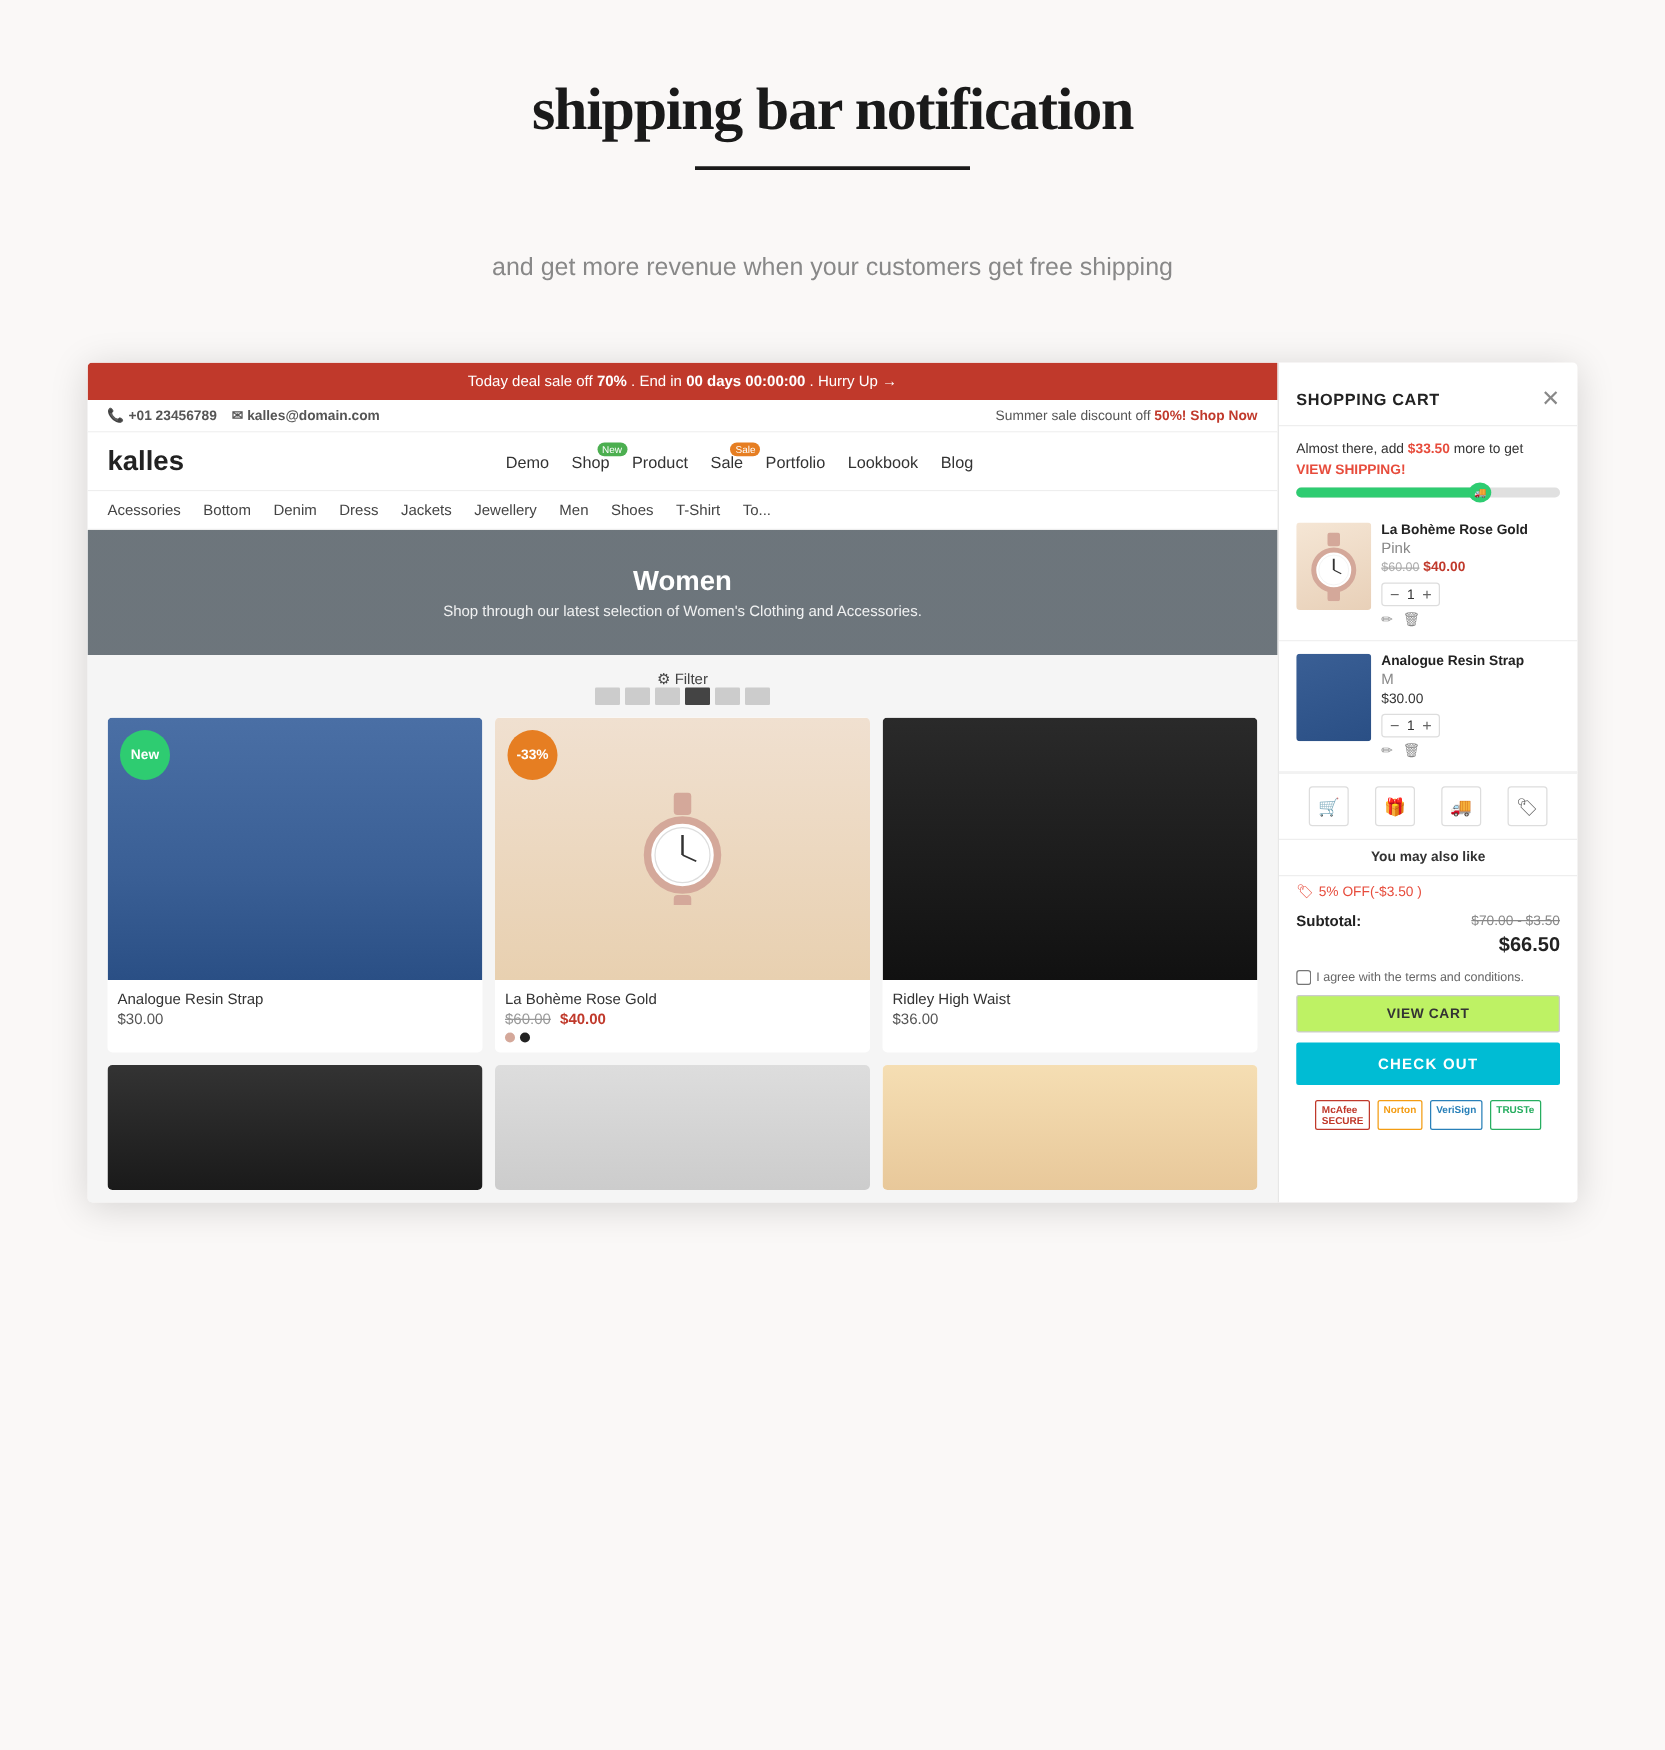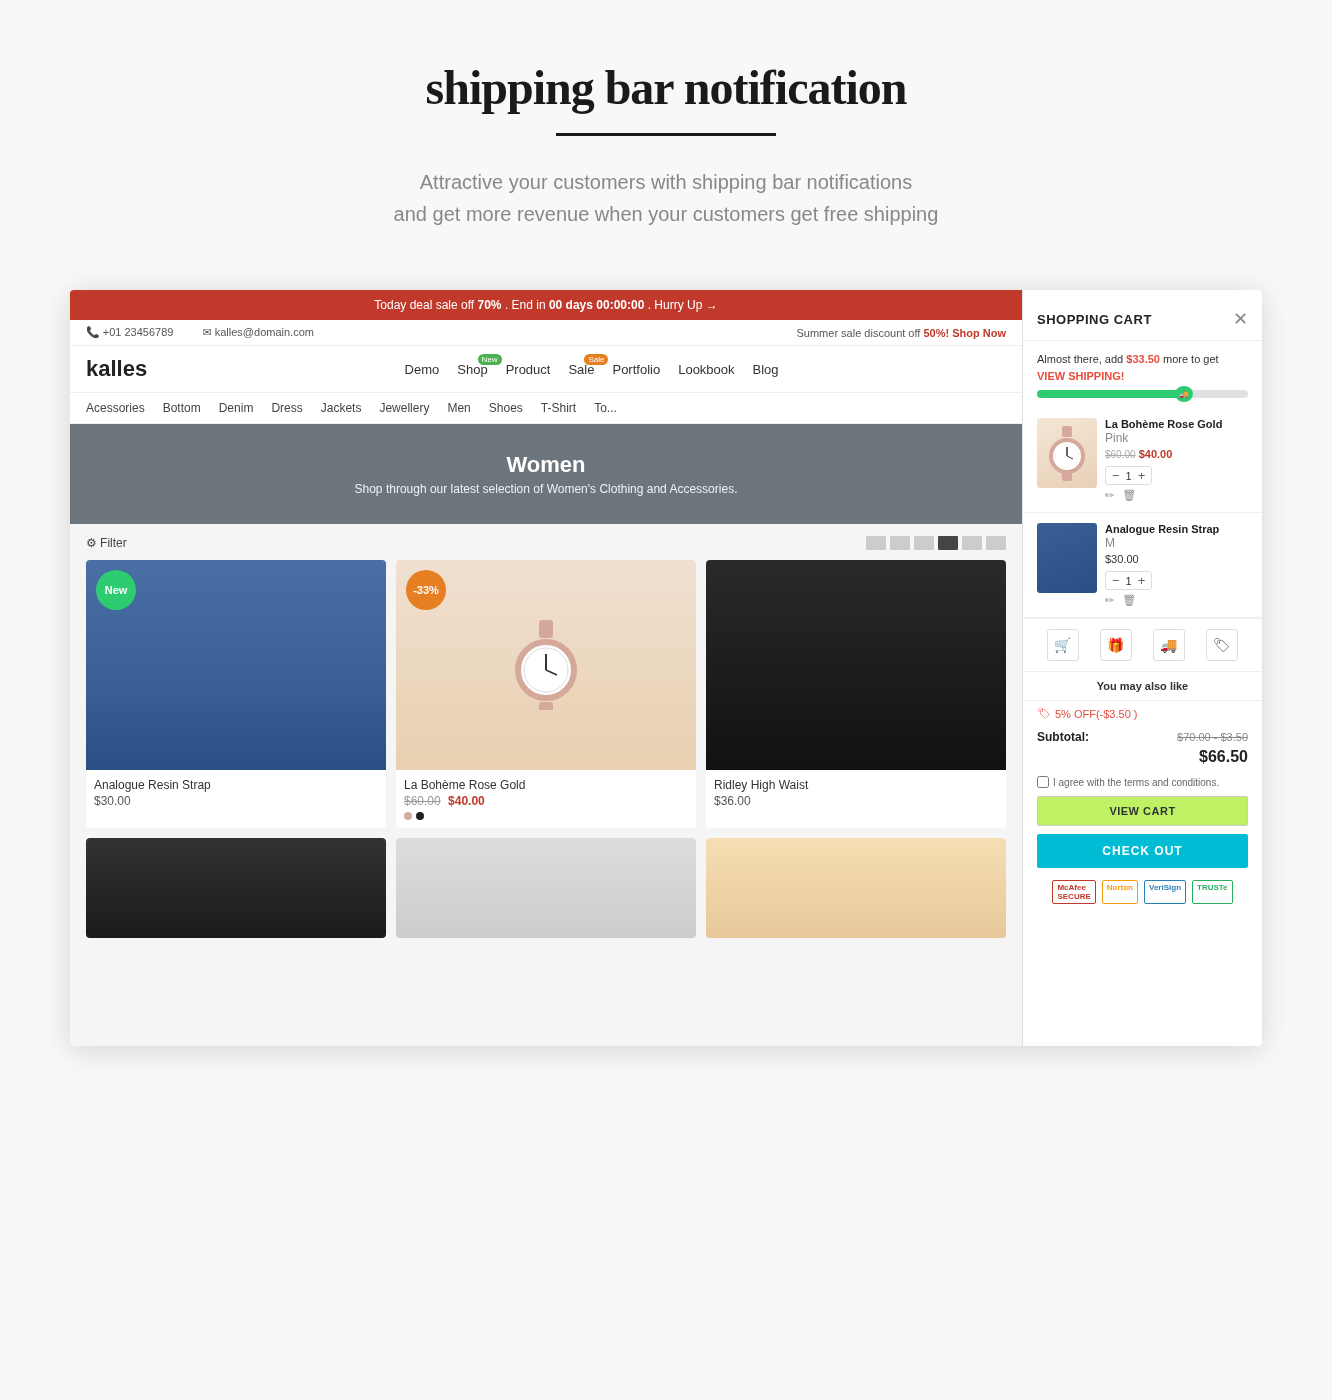--- a/index.html
+++ b/index.html
@@ -34,21 +34,21 @@
       font-weight: 400;
       line-height: 1.6;
       font-family: sans-serif;
     }
 
     
     .content-wrapper {
       display: flex;
       margin: 30px 70px 0;
       position: relative;
-      height: 756px;
+      height: 672px;
       overflow: hidden;
       border-radius: 4px;
       box-shadow: 0 4px 30px rgba(0,0,0,0.15);
     }
 
     
     .store-preview {
       flex: 1;
       background: #f5f5f5;
       overflow: hidden;
@@ -71,21 +71,21 @@
       background: #fff;
       display: flex;
       justify-content: space-between;
       align-items: center;
       padding: 6px 16px;
       font-size: 11px;
       color: #555;
       border-bottom: 1px solid #eee;
       font-family: sans-serif;
     }
-    .info-bar-left { display: flex; gap: 29px; }
+    .info-bar-left { display: flex; gap: 12px; font-weight: bold; }
     .info-bar-right { color: #555; }
     .info-bar-right strong { color: #c0392b; }
 
     
     .store-nav {
       background: #fff;
       display: flex;
       align-items: center;
       padding: 10px 16px;
       border-bottom: 1px solid #eee;
@@ -154,20 +154,21 @@
       background: #f5f5f5;
       flex: 1;
     }
     .products-toolbar {
       display: flex;
       justify-content: space-between;
       align-items: center;
       margin-bottom: 10px;
       font-family: sans-serif;
       font-size: 12px;
+      flex-direction: column;
     }
     .filter-btn {
       display: flex;
       align-items: center;
       gap: 4px;
       color: #444;
     }
     .view-icons {
       display: flex;
       gap: 4px;
@@ -513,21 +514,21 @@
       background: linear-gradient(160deg, #3a5f95 0%, #2a4f85 100%);
     }
   </style>
 </head>
 <body>
 
 <div class="page-header">
   <h1 class="page-title">shipping bar notification</h1>
   <div class="title-underline"></div>
   <p class="page-subtitle">
-    <span>Attractive your customers with shipping bar notifications</span><br>
+    <br>
     <span>and get more revenue when your customers get free shipping</span>
   </p>
 </div>
 
 <div class="content-wrapper">
 
   <div class="store-preview">
 
     <div class="deal-bar">
       <span>Today deal sale off</span>

